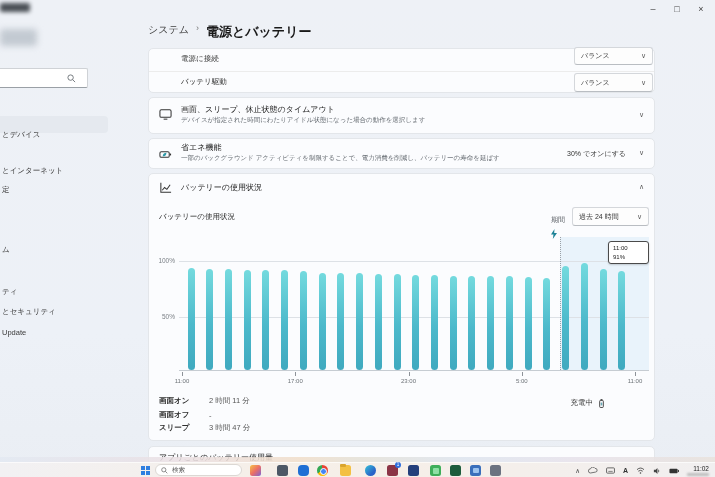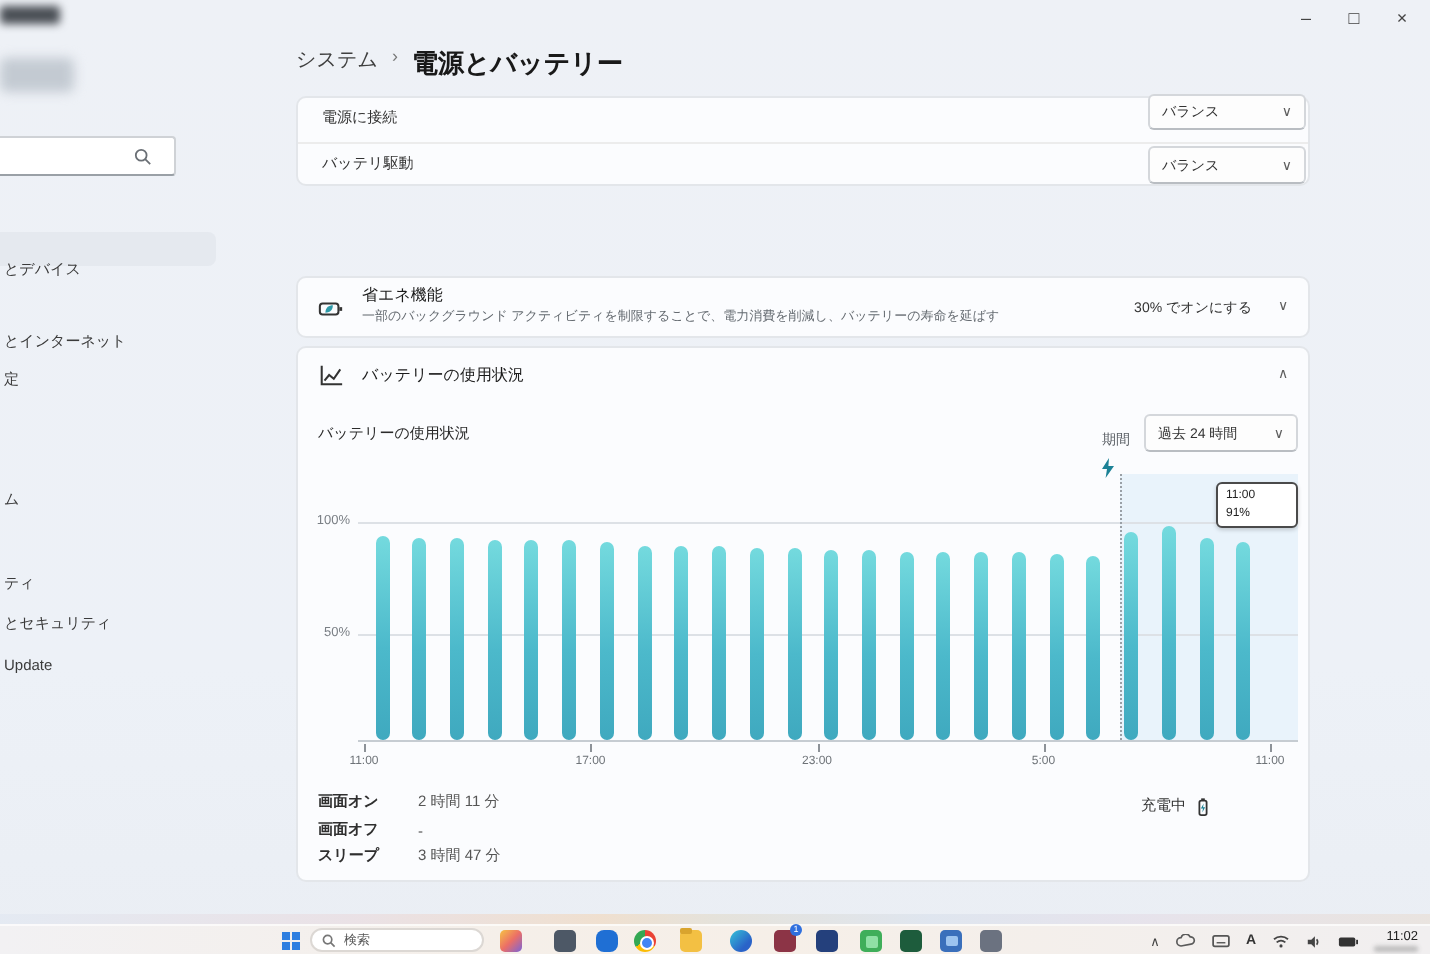--- a/index.html
+++ b/index.html
@@ -26,21 +26,21 @@
   .sb-search svg { position:absolute; right:11px; top:5px; }
   .sb-selected { position:absolute; left:-8px; top:116px; width:116px; height:17px; background:#e5e9ef; border-radius:4px; }
   .sb-item { position:absolute; left:2px; font-size:7.5px; color:#3b3b3b; white-space:nowrap; }
 
   
   .card { position:absolute; left:148px; width:507px; background:#fbfcfe;
           border:1px solid #e3e6ea; border-radius:5px; }
   .card-title { font-size:8px; color:#1b1b1b; }
   .card-desc  { font-size:6.5px; color:#646a70; }
   .chev { font-size:7px; color:#5f5f5f; }
-  .row-label { font-size:7.5px; color:#333; }
+  .row-label { font-size:7.5px; color:#333;margin-left:20px; }
   .dropdown { position:absolute; height:19px; width:79px; background:#fdfdfd; border:1px solid #d4d7db;
               border-bottom-color:#b9bdc2; border-radius:3px; display:flex; align-items:center;
               justify-content:space-between; padding:0 6px; font-size:7px; color:#333; }
   .divider { position:absolute; left:0; right:0; height:1px; background:#ececec; }
   .icon-12 { position:absolute; width:13px; height:13px; }
 
   
   .plot { position:absolute; left:0; top:59px; width:507px; height:160px; }
   .gridline { position:absolute; left:30px; right:7px; height:1px; background:#dde1e6; }
   .baseline { position:absolute; left:30px; right:7px; height:1px; background:#c6ccd2; top:137px; }
@@ -152,20 +152,29 @@
       <span class="chev">∨</span>
     </div>
     <div class="divider" style="top:22px;"></div>
     <span class="row-label abs" style="left:12px; top:28px;">バッテリ駆動</span>
     <div class="dropdown" style="left:425px; top:24px;">
       <span>バランス</span>
       <span class="chev">∨</span>
     </div>
   </div>
 
+  <div class="card" style="top:97px; height:37px;">
+    <svg class="icon-12" style="left:10px; top:10px;" viewBox="0 0 14 14">
+      <rect x="1" y="2" width="12" height="8" rx="1.5" fill="none" stroke="#333" stroke-width="1.1"></rect>
+      <line x1="5" y1="12" x2="9" y2="12" stroke="#333" stroke-width="1.1"></line>
+    </svg>
+    <span class="card-title abs" style="left:32px; top:6px;">画面、スリープ、休止状態のタイムアウト</span>
+    <span class="card-desc abs" style="left:32px; top:18px;">デバイスが指定された時間にわたりアイドル状態になった場合の動作を選択します</span>
+    <span class="chev abs" style="left:490px; top:13px;">∨</span>
+  </div>
 
   <div class="card" style="top:138px; height:31px;">
     <svg class="icon-12" style="left:10px; top:9px;" viewBox="0 0 14 14">
       <rect x="1" y="4" width="10" height="6" rx="1.5" fill="none" stroke="#333" stroke-width="1.1"></rect>
       <rect x="11.5" y="6" width="1.5" height="2" fill="#333"></rect>
       <path d="M4 9 C4 6, 6 5, 8 5 C8 8, 6 9, 4 9 Z" fill="#2d9aa8"></path>
     </svg>
     <span class="card-title abs" style="left:32px; top:3px;">省エネ機能</span>
     <span class="card-desc abs" style="left:32px; top:15px;">一部のバックグラウンド アクティビティを制限することで、電力消費を削減し、バッテリーの寿命を延ばす</span>
     <span class="abs" style="right:28px; top:10px; font-size:7px; color:#333;">30% でオンにする</span>
@@ -259,20 +268,23 @@
           <div class="stat-label">画面オフ</div>
           <div class="stat-value">-</div>
         </div>
         <div class="stat-row" style="top: 249px;">
           <div class="stat-label">スリープ</div>
           <div class="stat-value">3 時間 47 分</div>
         </div>
       </div>
     </div>
 
+  <div class="card" style="top:446px; height:28px;">
+    <span class="card-title abs" style="left:10px; top:5px;">アプリごとのバッテリー使用量</span>
+  </div>
 
   <div class="rainbow"></div>
   <div class="taskbar">
     <div class="winlogo">
         <span></span>
         <span></span>
         <span></span>
         <span></span>
       </div>
     <div class="tb-search">

